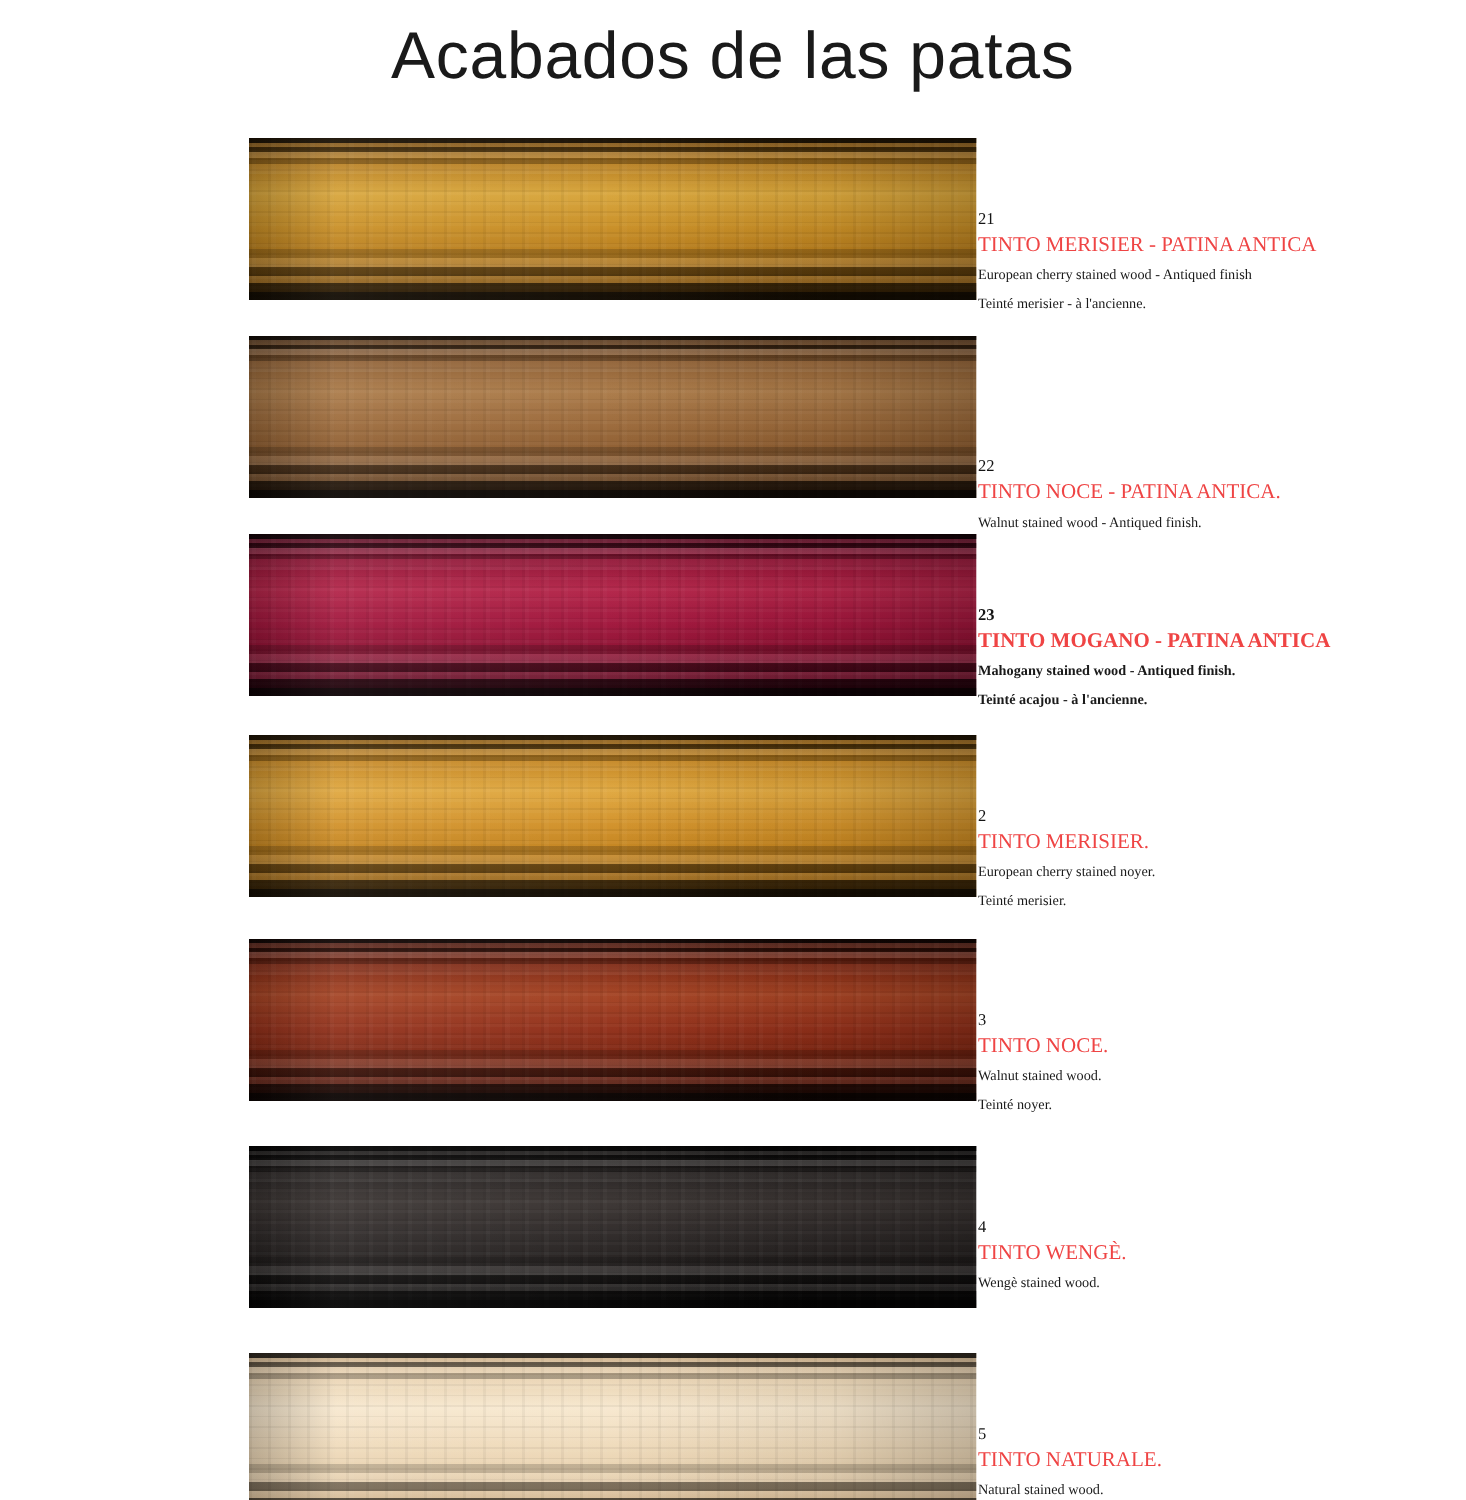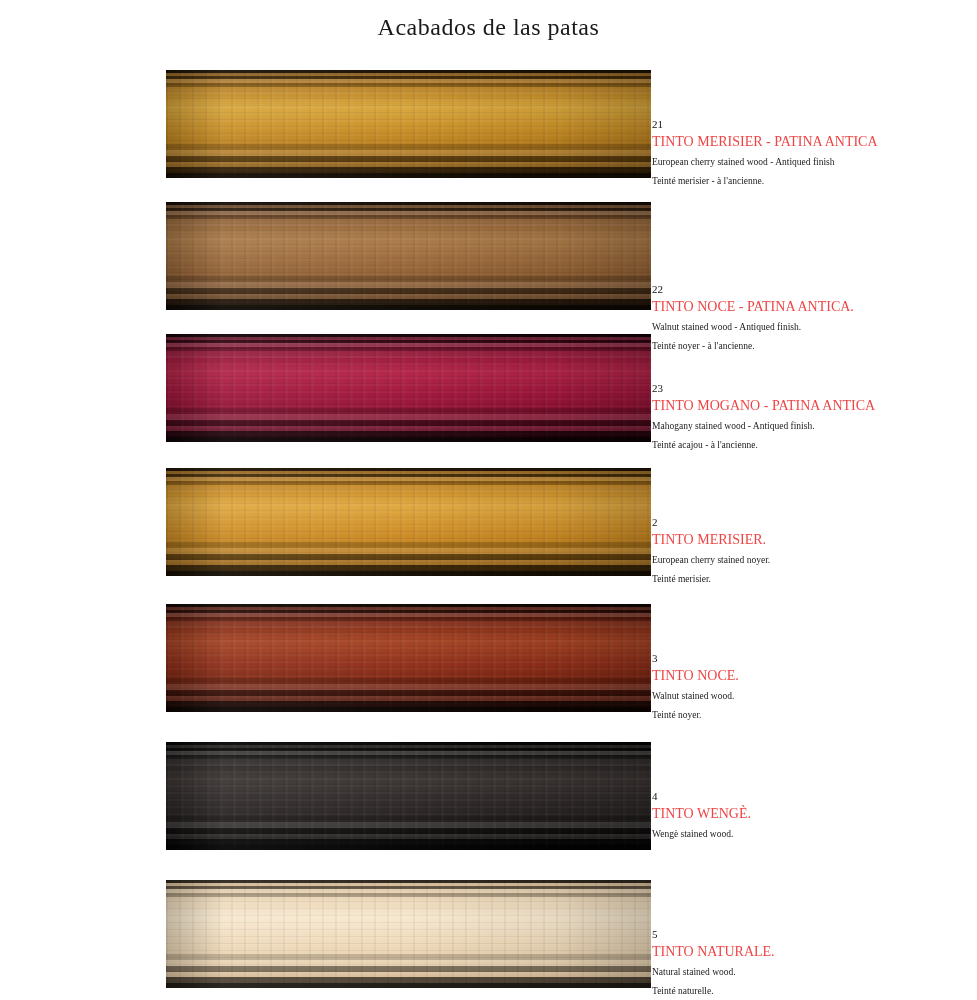--- a/index.html
+++ b/index.html
@@ -10,22 +10,22 @@
     width: 977px;
     height: 1000px;
     background: #ffffff;
     font-family: "Liberation Serif", serif;
     overflow: hidden;
     position: relative;
   }
 
   .page-title {
     text-align: center;
-    font-family: Liberation Serif, serif;
-    font-size: 24px;
+    font-family: Liberation Sans, sans-serif;
+    font-size: 44px;
     font-weight: 400;
     color: #1a1a1a;
     letter-spacing: 0.5px;
     margin: 14px 0 0 0;
     padding: 0;
     line-height: 1.1;
   }
 
   .finish-list {
     position: relative;
@@ -156,31 +156,30 @@
       <div class="swatch">
         <div class="grain" style="background: linear-gradient(rgb(74, 44, 18) 0%, rgb(138, 90, 46) 14%, rgb(171, 123, 73) 34%, rgb(155, 105, 58) 55%, rgb(138, 90, 46) 74%, rgb(74, 44, 18) 100%);"></div>
         <div class="streaks"></div>
         <div class="profile"></div>
         <div class="sheen"></div>
       </div>
       <div class="info" style="top: 48px; margin-top: 33px;">
         <div class="code">22</div>
         <div class="name">TINTO NOCE - PATINA ANTICA.</div>
         <div class="desc-en">Walnut stained wood - Antiqued finish.</div>
-        <div class="desc-fr">Teinté noyer - à l'ancienne.</div>
       </div>
     </div>
     <div class="finish-row" style="position: absolute; left: 0px; top: 280px; width: 977px;">
       <div class="swatch">
         <div class="grain" style="background: linear-gradient(rgb(74, 4, 24) 0%, rgb(140, 16, 49) 14%, rgb(179, 37, 73) 34%, rgb(161, 22, 60) 55%, rgb(140, 16, 49) 74%, rgb(74, 4, 24) 100%);"></div>
         <div class="streaks"></div>
         <div class="profile"></div>
         <div class="sheen"></div>
       </div>
-      <div class="info" style="top: 48px;">
+      <div class="info" style="top: 48px; font-weight: bold;">
         <div class="code">23</div>
         <div class="name">TINTO MOGANO - PATINA ANTICA</div>
         <div class="desc-en">Mahogany stained wood - Antiqued finish.</div>
         <div class="desc-fr">Teinté acajou - à l'ancienne.</div>
       </div>
     </div>
     <div class="finish-row" style="position: absolute; left: 0px; top: 414px; width: 977px;">
       <div class="swatch">
         <div class="grain" style="background: linear-gradient(rgb(122, 76, 10) 0%, rgb(192, 128, 27) 14%, rgb(224, 168, 64) 34%, rgb(210, 146, 42) 55%, rgb(192, 128, 27) 74%, rgb(122, 76, 10) 100%);"></div>
         <div class="streaks"></div>

